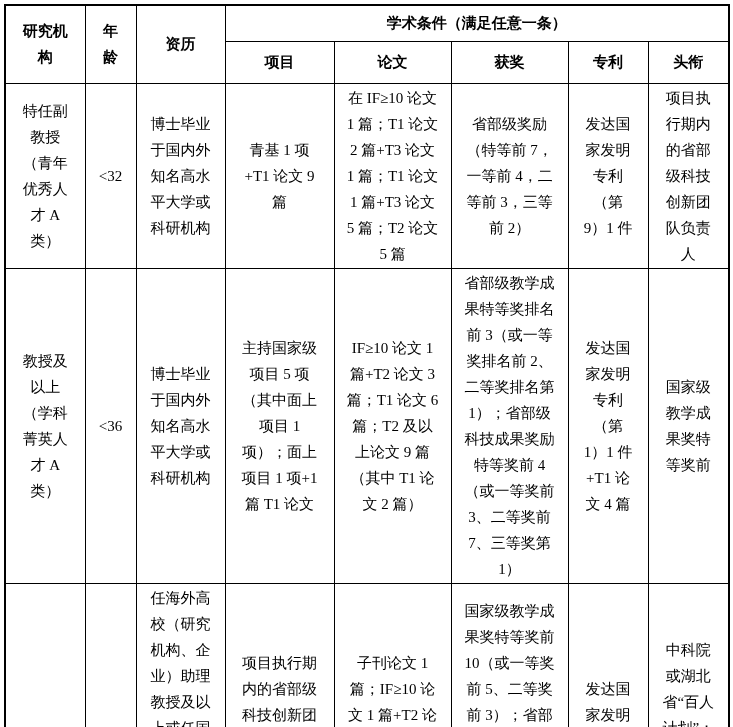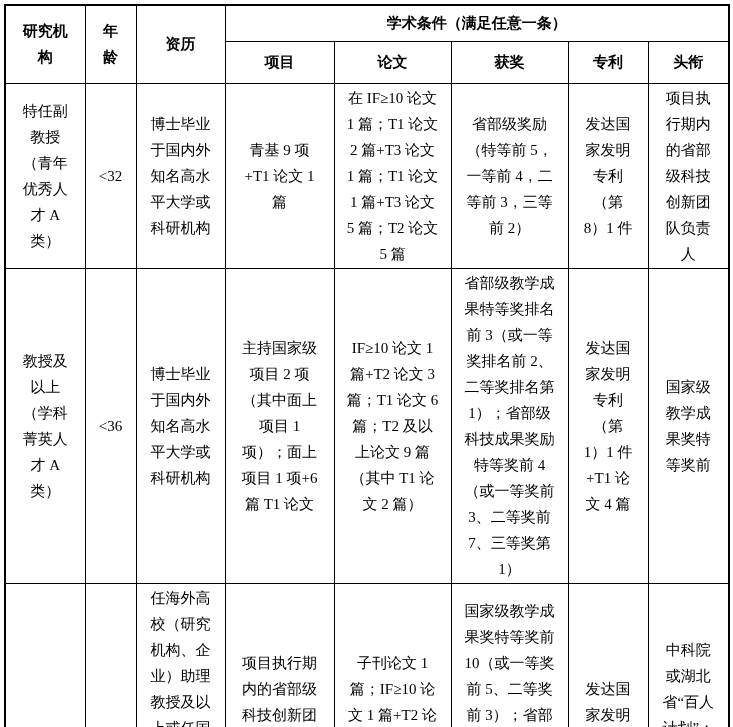--- a/index.html
+++ b/index.html
@@ -75,31 +75,31 @@
         <th>获奖</th>
         <th>专利</th>
         <th>头衔</th>
       </tr>
     </thead>
     <tbody>
       <tr class="r1">
         <td class="bold">特任副教授（青年优秀人才 A 类）</td>
         <td>&lt;32</td>
         <td>博士毕业于国内外知名高水平大学或科研机构</td>
-        <td>青基 9 项+T1 论文 1 篇</td>
+        <td>青基 1 项+T1 论文 9 篇</td>
         <td class="al">在 IF≥10 论文 1 篇；T1 论文 2 篇+T3 论文 1 篇；T1 论文 1 篇+T3 论文 5 篇；T2 论文 5 篇</td>
-        <td>省部级奖励（特等前 5，一等前 4，二等前 3，三等前 2）</td>
-        <td>发达国家发明专利（第 8）1 件</td>
+        <td>省部级奖励（特等前 7，一等前 4，二等前 3，三等前 2）</td>
+        <td>发达国家发明专利（第 9）1 件</td>
         <td class="al">项目执行期内的省部级科技创新团队负责人</td>
       </tr>
       <tr class="r2">
         <td class="bold">教授及以上（学科菁英人才 A 类）</td>
         <td>&lt;36</td>
         <td>博士毕业于国内外知名高水平大学或科研机构</td>
-        <td class="al">主持国家级项目 2 项（其中面上项目 1 项）；面上项目 1 项+6 篇 T1 论文</td>
+        <td class="al">主持国家级项目 5 项（其中面上项目 1 项）；面上项目 1 项+1 篇 T1 论文</td>
         <td class="al">IF≥10 论文 1 篇+T2 论文 3 篇；T1 论文 6 篇；T2 及以上论文 9 篇（其中 T1 论文 2 篇）</td>
         <td class="al">省部级教学成果特等奖排名前 3（或一等奖排名前 2、二等奖排名第 1）；省部级科技成果奖励特等奖前 4（或一等奖前 3、二等奖前 7、三等奖第 1）</td>
         <td>发达国家发明专利（第 1）1 件+T1 论文 4 篇</td>
         <td class="al">国家级教学成果奖特等奖前</td>
       </tr>
       <tr class="r3">
         <td class="bold">学科拔尖人才</td>
         <td>&lt;45</td>
         <td class="al">任海外高校（研究机构、企业）助理教授及以上或任国内知名高校（研究机构、企业）教授及以上（或相当专业技术职务）</td>
         <td class="al">项目执行期内的省部级科技创新团队负责人；主持国家级项目 3 项（其中面上项目不少于 2 项）</td>

